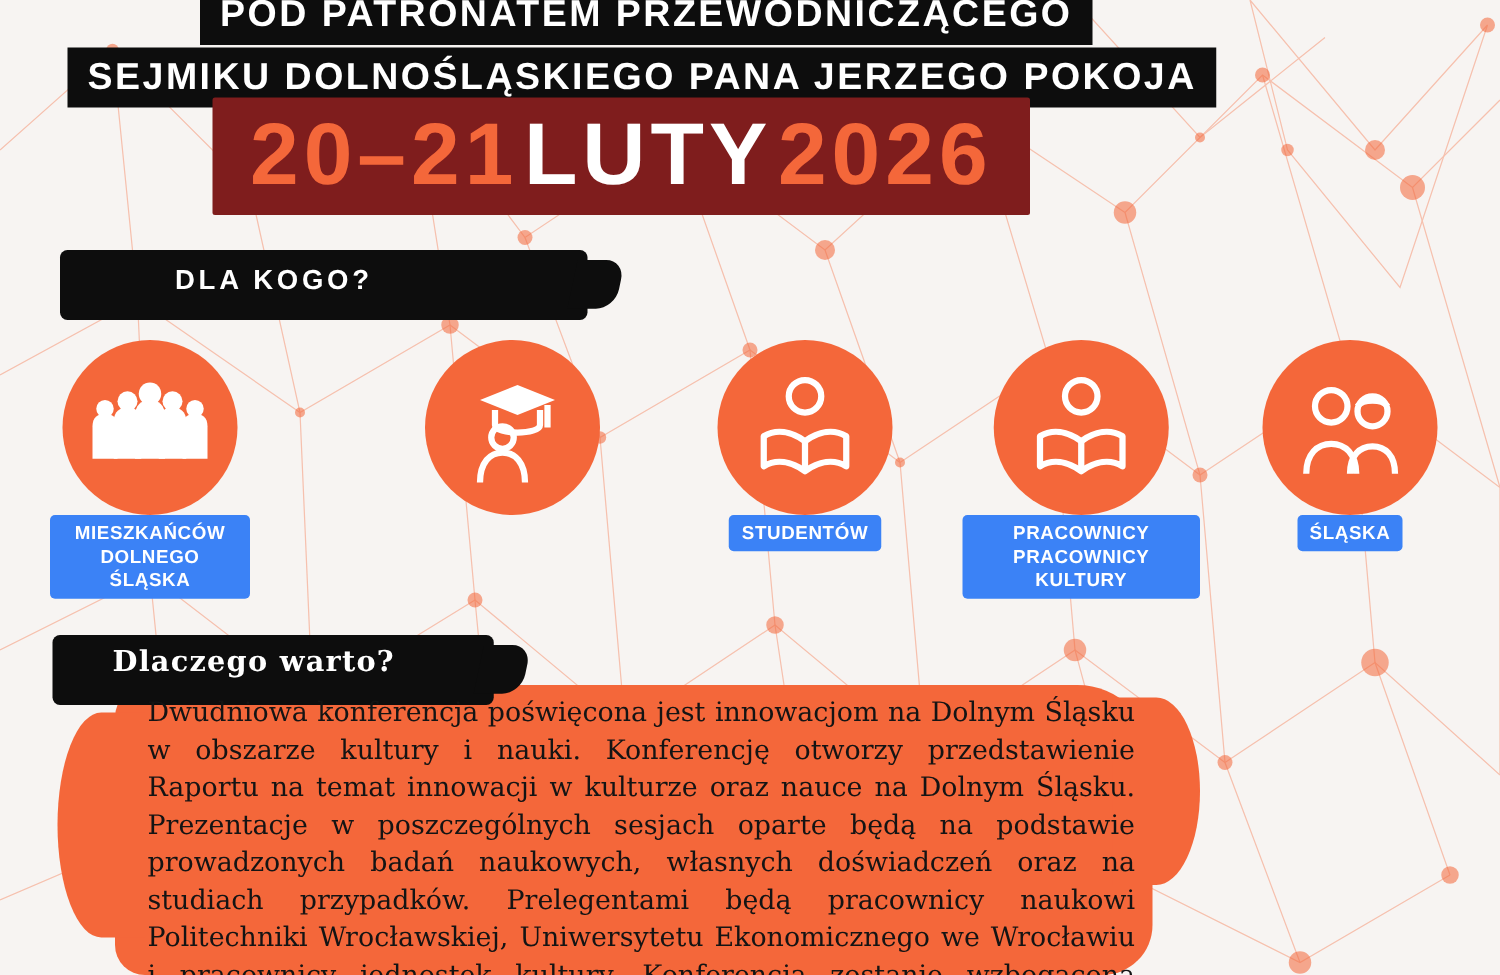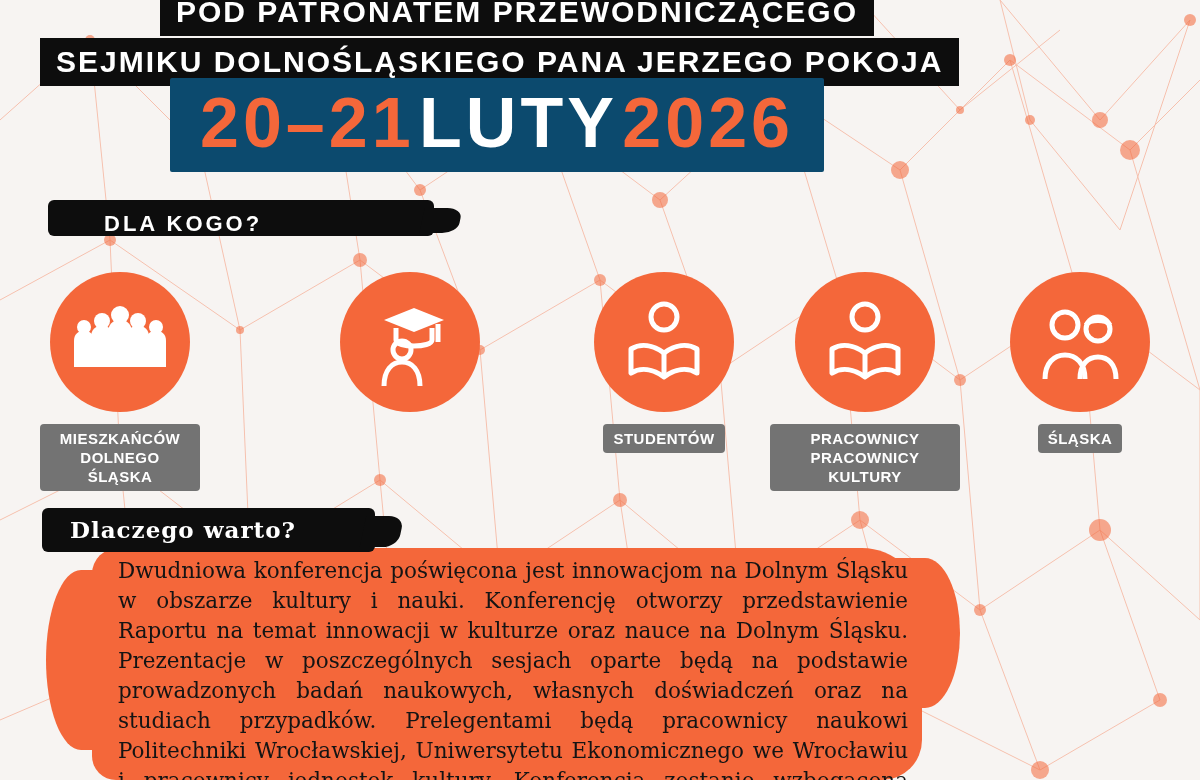--- a/index.html
+++ b/index.html
@@ -12,64 +12,64 @@
   #net{position:absolute;inset:0;width:1200px;height:780px;z-index:0;}
 
   
   .banner-wrap{position:absolute;top:-12px;left:40px;width:1120px;z-index:3;}
   .banner-line{
     display:inline-block;background:#0d0d0d;color:#ffffff;
     font-weight:bold;letter-spacing:2px;font-size:30px;line-height:44px;
     padding:2px 16px 2px 16px;white-space:nowrap;
   }
   .banner-line.l1{margin-left:120px;}
-  .banner-line.l2{margin-left:0px;margin-top:2px;}
+  .banner-line.l2{margin-left:14px;margin-top:2px;}
 
   
   .date-block{
-    position:absolute;top:78px;left:170px;background:#0c4a6e;
+    position:absolute;top:78px;left:170px;background:#7f1d1d;
     padding:6px 30px 10px 30px;border-radius:2px;z-index:3;
   }
   .date-block span{
     font-size:70px;font-weight:bold;letter-spacing:4px;line-height:78px;
     display:inline-block;
   }
   .d-or{color:#f4673a;}
   .d-wh{color:#ffffff;}
 
   
   .brush-label{
     position:absolute;background:#0d0d0d;color:#fff;z-index:3;
     font-weight:bold;
   }
   .brush-label::after{
     content:"";position:absolute;right:-26px;top:8px;width:38px;height:70%;
     background:#0d0d0d;transform:skewX(-12deg);border-radius:0 40% 40% 0;
   }
   #dla-kogo{
-    top:200px;left:48px;width:330px;height:36px;border-radius:6px;
-    font-size:22px;letter-spacing:3px;line-height:48px;padding-left:56px;
+    top:200px;left:48px;width:330px;height:56px;border-radius:6px;
+    font-size:22px;letter-spacing:3px;line-height:48px;padding-left:92px;
   }
   #dlaczego{
-    top:508px;left:42px;width:305px;height:44px;border-radius:6px;
-    font-size:23px;letter-spacing:1px;line-height:44px;padding-left:28px;
+    top:508px;left:42px;width:305px;height:56px;border-radius:6px;
+    font-size:23px;letter-spacing:1px;line-height:44px;padding-left:48px;
     font-family:"DejaVu Serif", serif;font-weight:bold;
   }
 
   
   .audience{position:absolute;top:272px;left:0;width:1200px;height:210px;z-index:3;}
   .aud-item{position:absolute;text-align:center;}
   .circle{
     width:140px;height:140px;border-radius:50%;background:#f4673a;
     display:flex;align-items:center;justify-content:center;margin:0 auto;
   }
   .aud-cap{
-    display:inline-block;background:#737373;color:#fff;border-radius:4px;
+    display:inline-block;background:#3b82f6;color:#fff;border-radius:4px;
     font-size:15px;font-weight:bold;letter-spacing:.5px;line-height:19px;
-    padding:5px 10px;margin-top:12px;white-space:pre-line;
+    padding:5px 10px;white-space:pre-line;
   }
 
   
   .desc-brush{
     position:absolute;top:548px;left:92px;width:830px;height:232px;z-index:2;
     background:#f4673a;border-radius:26px 60px 40px 24px;
   }
   .desc-brush::before{
     content:"";position:absolute;left:-46px;top:22px;width:70px;height:180px;
     background:#f4673a;border-radius:50% 0 0 50%;
@@ -194,21 +194,21 @@
       <svg width="96" height="96" viewBox="0 0 96 96" fill="none" stroke="#ffffff" stroke-width="5">
         <path d="M22,26 L52,14 L82,26 L52,38 Z" fill="#ffffff" stroke="none"></path>
         <path d="M76,30 v18" stroke="#ffffff"></path>
         <path d="M34,34 v12 c0,8 36,8 36,0 V34" stroke="#ffffff"></path>
         <circle cx="40" cy="56" r="9" stroke="#ffffff"></circle>
         <path d="M22,92 c0-16 8-24 18-24 s18,8 18,24" stroke="#ffffff"></path>
       </svg>
     </div>
   </div>
 
-  <div class="aud-item" style="left:584px;top:0;width:160px;text-align:center;">
+  <div class="aud-item" style="left:564px;top:0;width:160px;text-align:center;">
     <div class="circle">
       <svg width="94" height="94" viewBox="0 0 94 94" fill="none" stroke="#ffffff" stroke-width="5" stroke-linejoin="round">
         <circle cx="47" cy="22" r="13"></circle>
         <path d="M14,54 c10-6 22-4 33,4 11-8 23-10 33-4 v24 c-10-6-22-4-33,4 -11-8-23-10-33-4 Z"></path>
         <path d="M47,58 v24"></path>
       </svg>
     </div>
     <div class="aud-cap">STUDENTÓW</div>
   </div>
 

